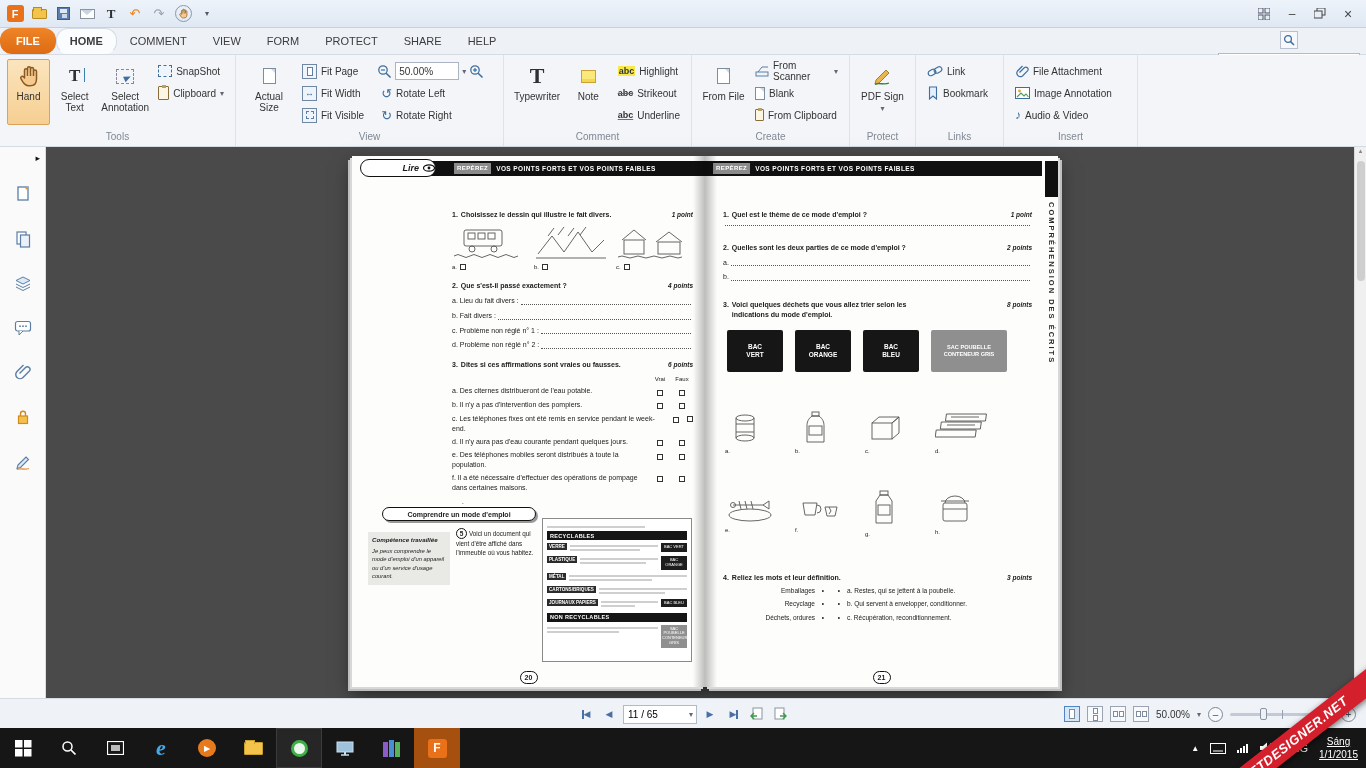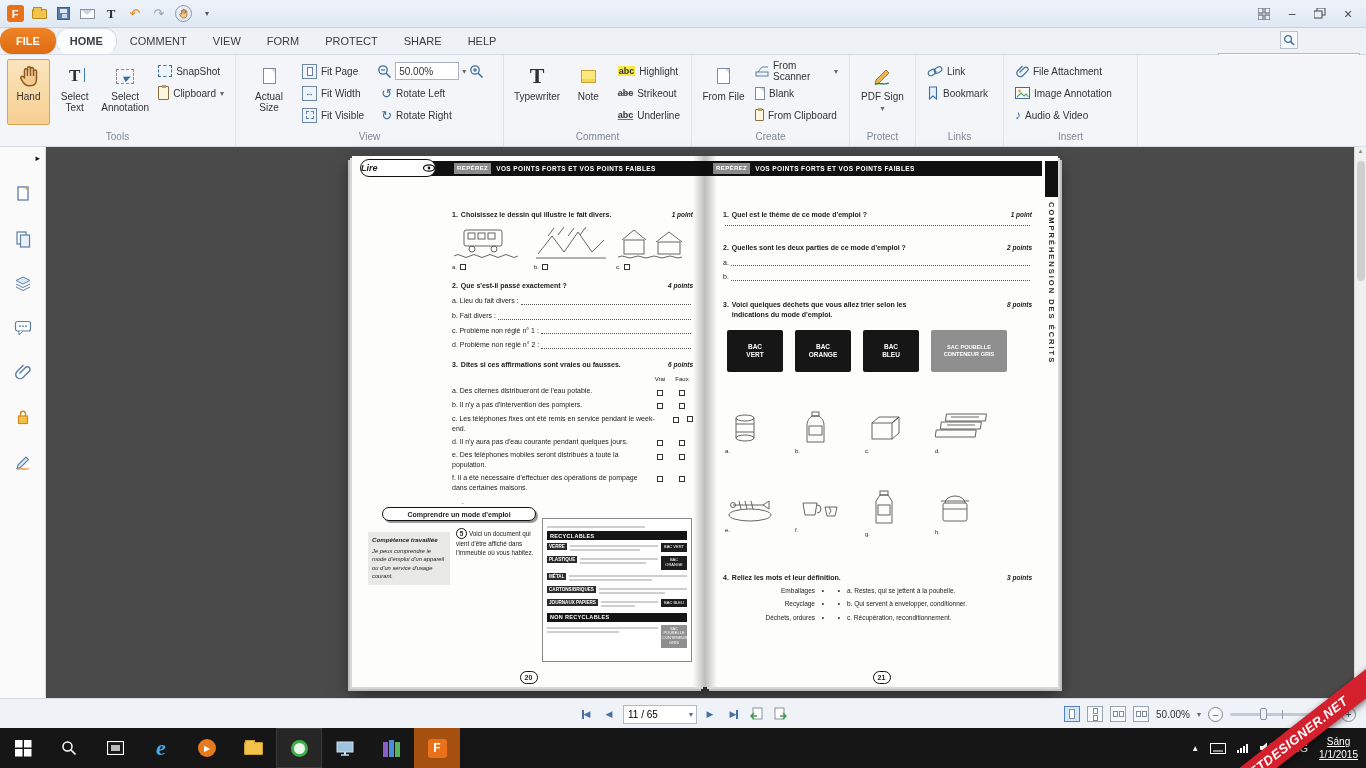--- a/index.html
+++ b/index.html
@@ -83,21 +83,21 @@
   .spread { position:absolute; left:352px; top:9px; width:706px; height:531px; box-shadow:0 8px 18px rgba(0,0,0,.5); }
   .page { position:absolute; top:0; height:531px; width:353px; background:#fdfdfb; color:#1a1a1a; }
   .page-l { left:0; box-shadow:-2px 2px 0 #d8d8d8, -4px 4px 0 #bfbfbf; }
   .page-r { left:353px; box-shadow:2px 2px 0 #d8d8d8, 4px 4px 0 #bfbfbf; }
   .spine { position:absolute; left:341px; top:0; width:24px; height:100%; background:linear-gradient(90deg, rgba(0,0,0,0) 0%, rgba(0,0,0,.25) 50%, rgba(0,0,0,0) 100%); pointer-events:none; }
 
   .phead { position:absolute; top:5px; height:15px; background:#101010; color:#fff; display:flex; align-items:center; gap:5px; font-size:6.5px; font-weight:bold; letter-spacing:.4px; }
   .phead.hl-l { left:16px; right:0; padding-left:86px; }
   .phead.hl-r { left:0; right:16px; padding-left:8px; }
   .chip { background:#8b8b8b; color:#fff; padding:0 3px; height:11px; line-height:11px; font-size:6px; }
-  .lire { position:absolute; left:8px; top:3px; width:76px; height:18px; background:#fff; border:1.5px solid #111; border-radius:10px; display:flex; align-items:center; justify-content:space-between; gap:4px; font-size:9px; font-weight:bold; font-style:italic; z-index:2; }
+  .lire { position:absolute; left:8px; top:3px; width:76px; height:18px; background:#fff; border:1.5px solid #111; border-radius:10px; display:flex; align-items:center; justify-content:flex-end; gap:4px; font-size:9px; font-weight:bold; font-style:italic; z-index:2; }
   .cornertab { position:absolute; right:0; top:5px; width:13px; height:36px; background:#101010; }
   .vlabel { position:absolute; right:2px; top:46px; writing-mode:vertical-rl; font-size:7.5px; font-weight:bold; letter-spacing:2px; color:#2b2b2b; }
 
   .lcontent { position:absolute; left:100px; right:12px; top:48px; height:300px; overflow:hidden; font-size:7px; line-height:1.4; }
   .rcontent { position:absolute; left:18px; right:26px; top:48px; font-size:7px; line-height:1.4; }
   .exh { display:flex; gap:3px; margin-top:10px; font-weight:bold; }
   .exh .ext { max-width:205px; }
   .pts { margin-left:auto; font-style:italic; font-size:6.5px; white-space:nowrap; }
   .dline { display:flex; margin-top:5px; }
   .dfill { flex:1; border-bottom:1px dotted #555; margin:0 2px 1px 2px; }

